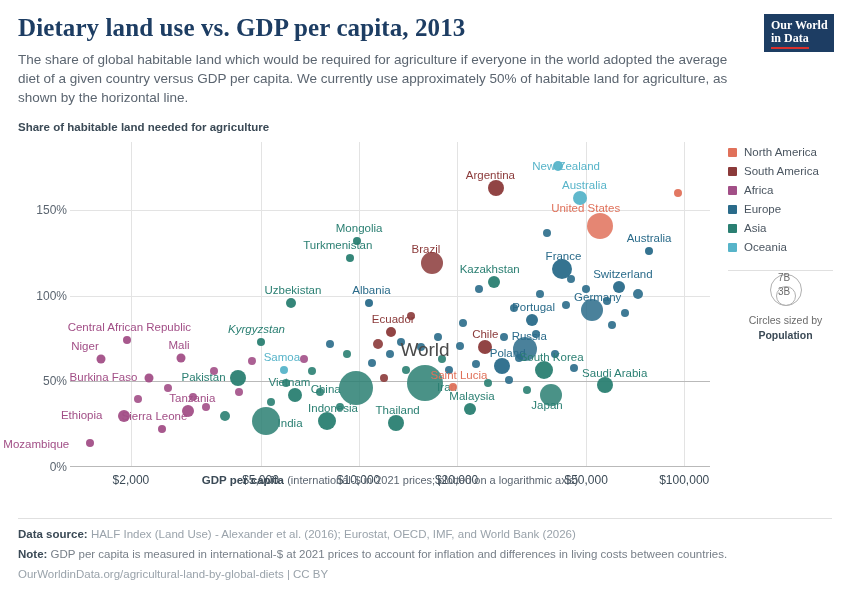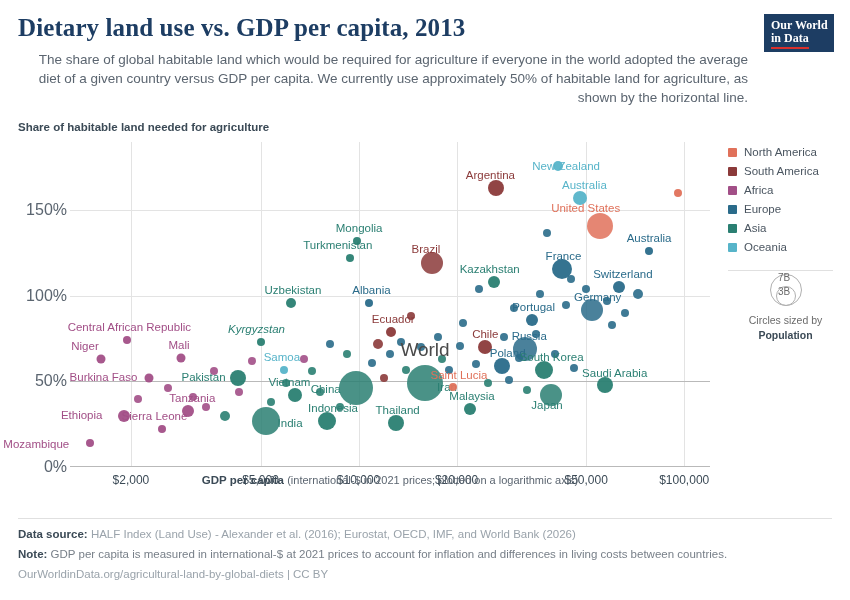--- a/index.html
+++ b/index.html
@@ -15,21 +15,21 @@
 
   
   .title{
     position:absolute;left:18px;top:14px;
     font-family:"Liberation Serif", serif;
     font-size:25px;color:#1d3d63;font-weight:bold;
     letter-spacing:.1px;
   }
   .subtitle{
     position:absolute;left:18px;top:50px;width:730px;
-    font-size:13.5px;line-height:19px;color:#5b6570;text-align:right;
+    font-size:13.5px;line-height:19px;color:#5b6570;
   }
   .owid-logo{
     position:absolute;right:16px;top:14px;
     width:70px;height:38px;background:#1d3d63;
     color:#fff;font-family:"Liberation Serif", serif;
     font-weight:bold;font-size:12px;line-height:13px;
     padding:5px 6px 0 7px;box-sizing:border-box;
   }
   .owid-logo .line2{border-bottom:2px solid #d9302c;display:inline-block;padding-bottom:2px;}
 
@@ -44,21 +44,21 @@
     width:640px;height:325px;
   }
   .plot-frame{position:absolute;inset:0;}
   .gridline-v{position:absolute;top:0;bottom:0;width:1px;background:#e3e3e3;}
   .gridline-h{position:absolute;left:0;right:0;height:1px;background:#e3e3e3;}
   .halfline{position:absolute;left:0;right:0;height:1px;background:#b9b9b9;}
   .axis-base{position:absolute;left:0;right:0;bottom:0;height:1px;background:#b9b9b9;}
 
   .ytick{
     position:absolute;right:643px;transform:translateY(-50%);
-    font-size:16px;color:#5b6570;white-space:nowrap;
+    font-size:12px;color:#5b6570;white-space:nowrap;
   }
   .xtick{
     position:absolute;top:331px;transform:translateX(-50%);
     font-size:12px;color:#3b4a56;white-space:nowrap;
   }
   .xaxis-label{
     position:absolute;left:70px;top:474px;width:640px;text-align:center;
     font-size:11.5px;color:#3b4a56;
   }
   .xaxis-label b{font-weight:bold;}

